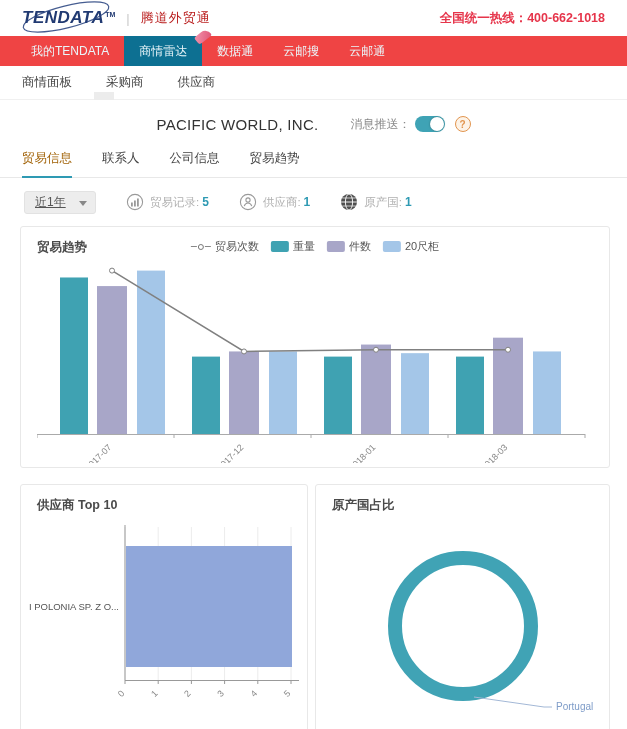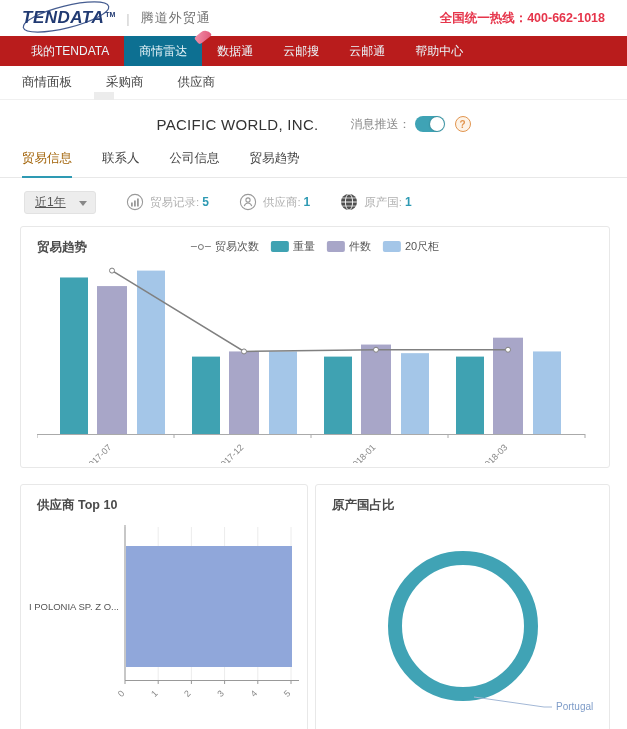--- a/index.html
+++ b/index.html
@@ -6,25 +6,25 @@
   html,body { width:627px; height:729px; background:#fff; overflow:hidden;
               font-family:"Liberation Sans", sans-serif; }
 
   
   .top-header { height:36px; display:flex; align-items:center; padding:0 22px; background:#fff; }
   .logo-wrap { position:relative; display:flex; align-items:baseline; cursor:pointer; }
   .logo-text { font-size:17px; font-weight:bold; font-style:italic; letter-spacing:.5px; color:#213a72; }
   .logo-tm { font-size:7px; font-weight:bold; color:#213a72; vertical-align:super; margin-left:1px; position:relative; top:-6px;}
   .logo-swoosh { position:absolute; left:-8px; top:-8px; pointer-events:none; }
   .logo-divider { color:#c9c9c9; font-size:13px; margin:0 11px; }
-  .product-name { font-size:13px; color:#737373; letter-spacing:1px; }
+  .product-name { font-size:13px; color:#b91c1c; letter-spacing:1px; }
   .hotline { margin-left:auto; font-size:12.5px; font-weight:bold; color:#e6354b; }
 
   
-  .main-nav { height:30px; background:#b91c1c; display:flex; align-items:stretch; padding-left:16px; }
+  .main-nav { height:30px; background:#ef4444; display:flex; align-items:stretch; padding-left:16px; }
   .nav-item { position:relative; color:#eaf6fa; font-size:12px; line-height:30px; padding:0 15px; cursor:pointer; white-space:nowrap; }
   .nav-item.active { background:#0d7092; }
   .ribbon { position:absolute; top:-4px; right:-9px; width:16px; height:9px;
             background:linear-gradient(135deg,#f293ad,#e05677);
             border-radius:2px 7px 2px 3px; transform:rotate(-38deg); }
 
   
   .sub-nav { position:relative; height:34px; background:#fff; display:flex; align-items:center;
              padding:0 22px; border-bottom:1px solid #f0f0f0; }
   .subnav-item { font-size:12.5px; color:#444; margin-right:34px; cursor:pointer; }
@@ -96,21 +96,20 @@
 
 <div class="main-nav">
   <div class="nav-item">我的TENDATA</div>
   <div class="nav-item active">
     <span>商情雷达</span>
     <span class="ribbon"></span>
   </div>
   <div class="nav-item">数据通</div>
   <div class="nav-item">云邮搜</div>
   <div class="nav-item">云邮通</div>
-  <div class="nav-item">帮助中心</div>
 </div>
 
 <div class="sub-nav">
   <span class="subnav-item">商情面板</span>
   <span class="subnav-item">采购商</span>
   <span class="subnav-item">供应商</span>
   <span class="menu-stub"></span>
 </div>
 
 <div class="company-row">

